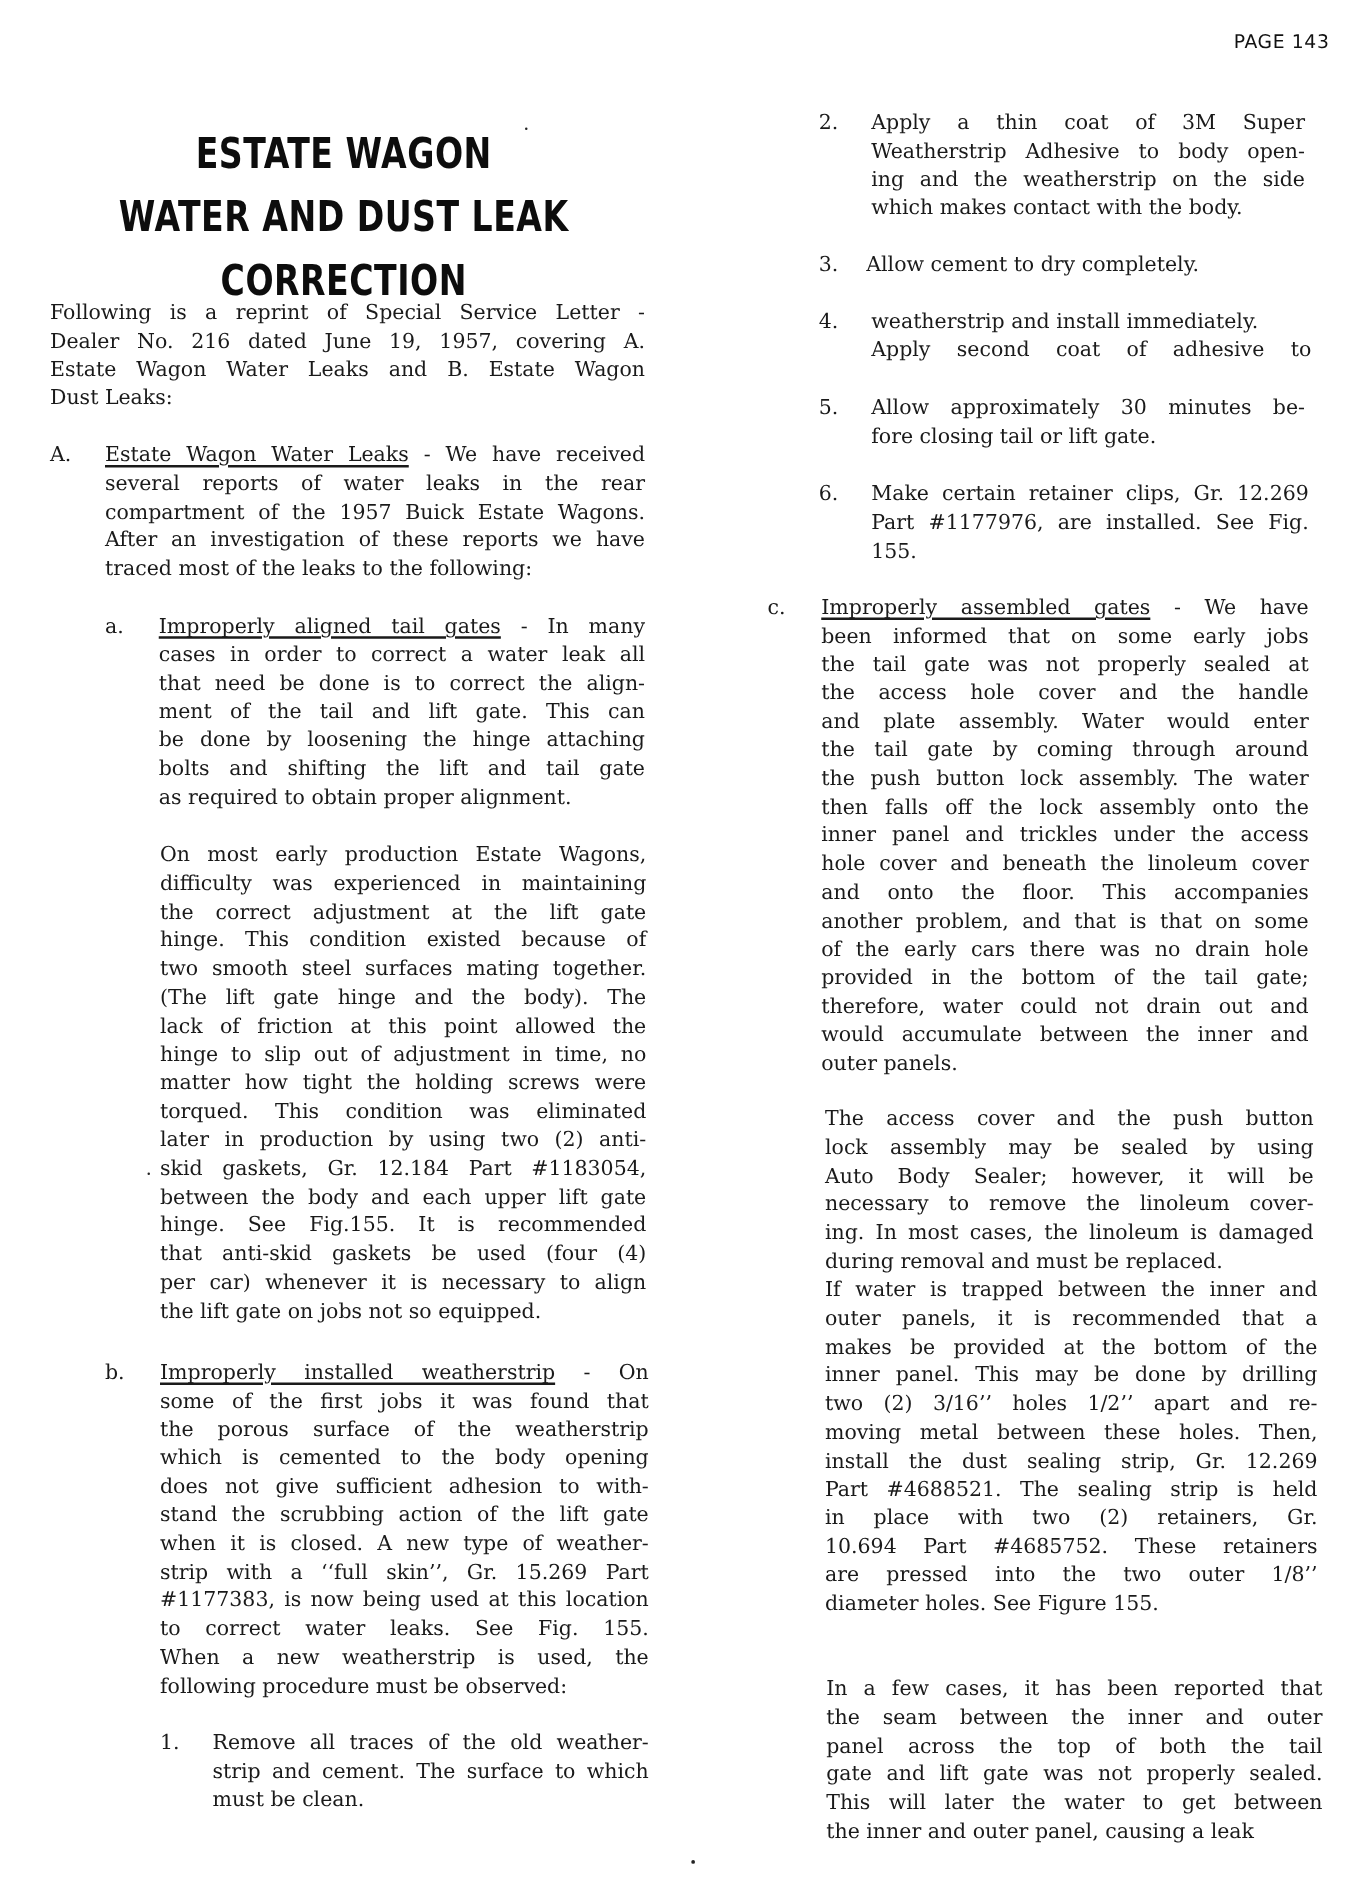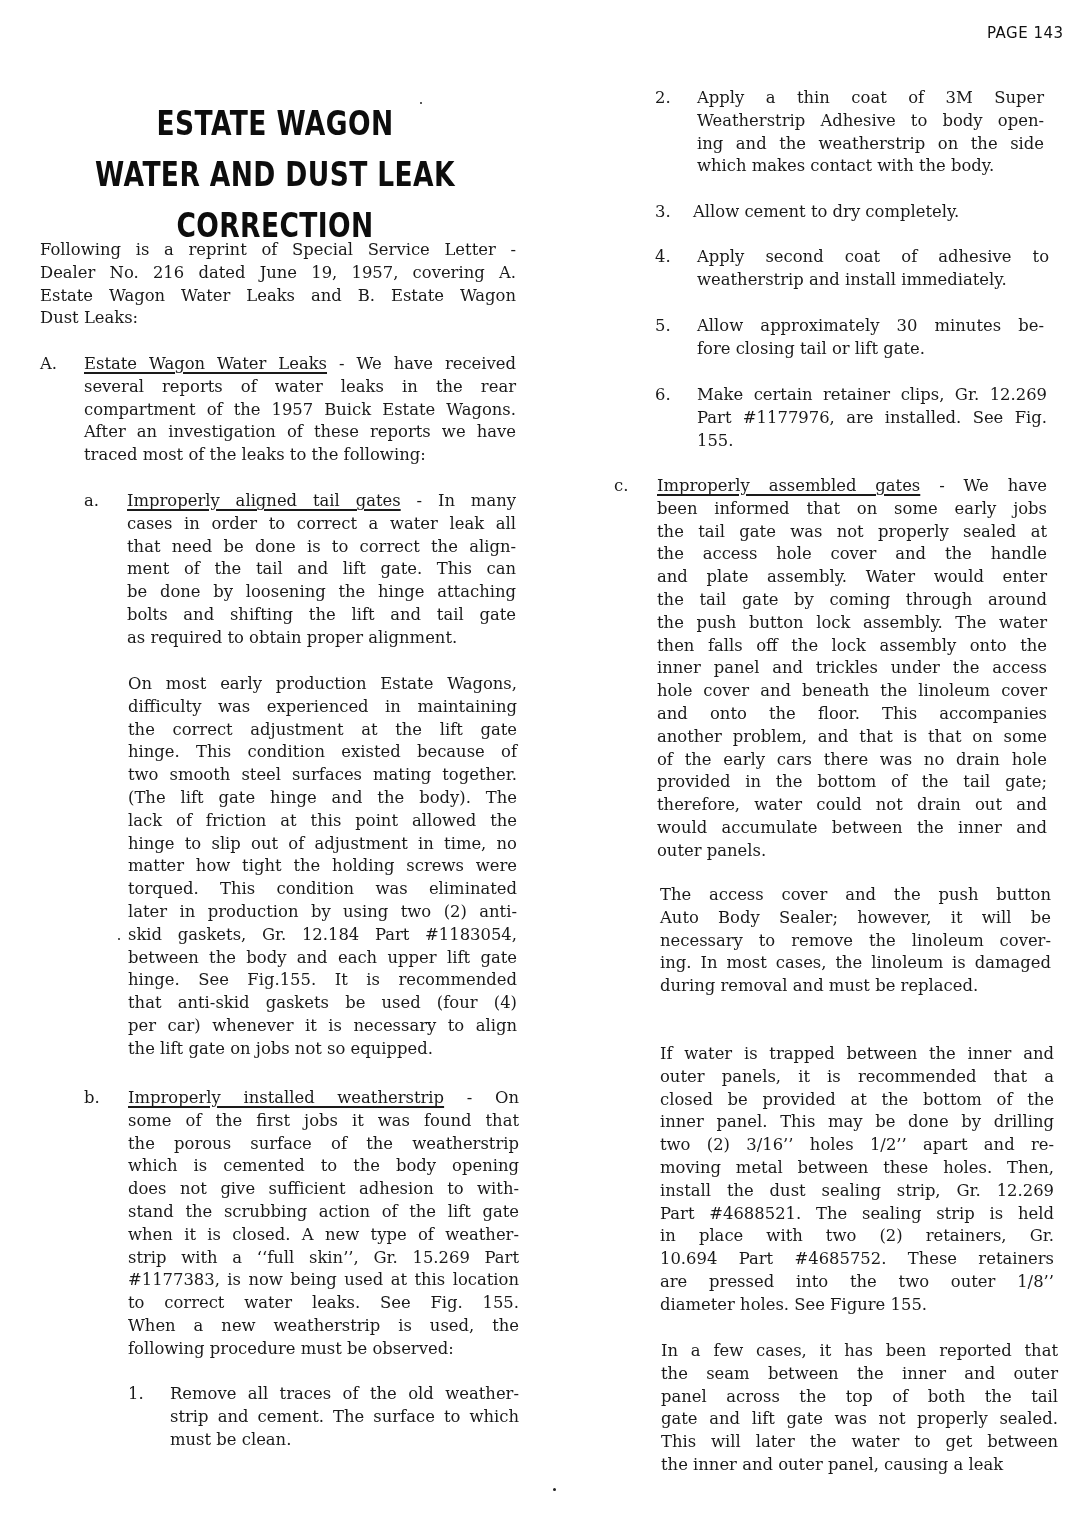--- a/index.html
+++ b/index.html
@@ -125,22 +125,22 @@
     <span class="ln last">which makes contact with the body.</span>
   </div>
 
 <span class="marker" style="left:655px; top:201px;">3.</span>
 <div class="block" style="left:693px; top:201px; width:347px;">
     <span class="ln last">Allow cement to dry completely.</span>
   </div>
 
 <span class="marker" style="left:655px; top:246px;">4.</span>
 <div class="block" style="left:697px; top:246px; width:352px;">
+    <span class="ln last">weatherstrip and install immediately.</span>
     <span class="ln">Apply second coat of adhesive to</span>
-    <span class="ln last">weatherstrip and install immediately.</span>
   </div>
 
 <span class="marker" style="left:655px; top:315px;">5.</span>
 <div class="block" style="left:697px; top:315px; width:347px;">
     <span class="ln">Allow approximately 30 minutes be-</span>
     <span class="ln last">fore closing tail or lift gate.</span>
   </div>
 
 <span class="marker" style="left:655px; top:384px;">6.</span>
 <div class="block" style="left:697px; top:384px; width:350px;">
@@ -166,29 +166,30 @@
       <span class="ln">another problem, and that is that on some</span>
       <span class="ln">of the early cars there was no drain hole</span>
       <span class="ln">provided in the bottom of the tail gate;</span>
       <span class="ln">therefore, water could not drain out and</span>
       <span class="ln">would accumulate between the inner and</span>
       <span class="ln last">outer panels.</span>
     </span>
 </div>
 <div class="block" style="left:660px; top:884px; width:391px;">
     <span class="ln">The access cover and the push button</span>
+    <span class="ln">lock assembly may be sealed by using</span>
     <span class="ln">Auto Body Sealer; however, it will be</span>
     <span class="ln">necessary to remove the linoleum cover-</span>
     <span class="ln">ing. In most cases, the linoleum is damaged</span>
     <span class="ln last">during removal and must be replaced.</span>
   </div>
-<div class="block" style="left:660px; top:1043px; width:394px;">
+<div class="block" style="left:660px; top:1021px; width:394px;">
     <span class="ln">If water is trapped between the inner and</span>
     <span class="ln">outer panels, it is recommended that a</span>
-    <span class="ln">closed be provided at the bottom of the</span>
+    <span class="ln">makes be provided at the bottom of the</span>
     <span class="ln">inner panel. This may be done by drilling</span>
     <span class="ln">two (2) 3/16’’ holes 1/2’’ apart and re-</span>
     <span class="ln">moving metal between these holes. Then,</span>
     <span class="ln">install the dust sealing strip, Gr. 12.269</span>
     <span class="ln">Part #4688521. The sealing strip is held</span>
     <span class="ln">in place with two (2) retainers, Gr.</span>
     <span class="ln">10.694 Part #4685752. These retainers</span>
     <span class="ln">are pressed into the two outer 1/8’’</span>
     <span class="ln last">diameter holes.  See Figure 155.</span>
   </div>

